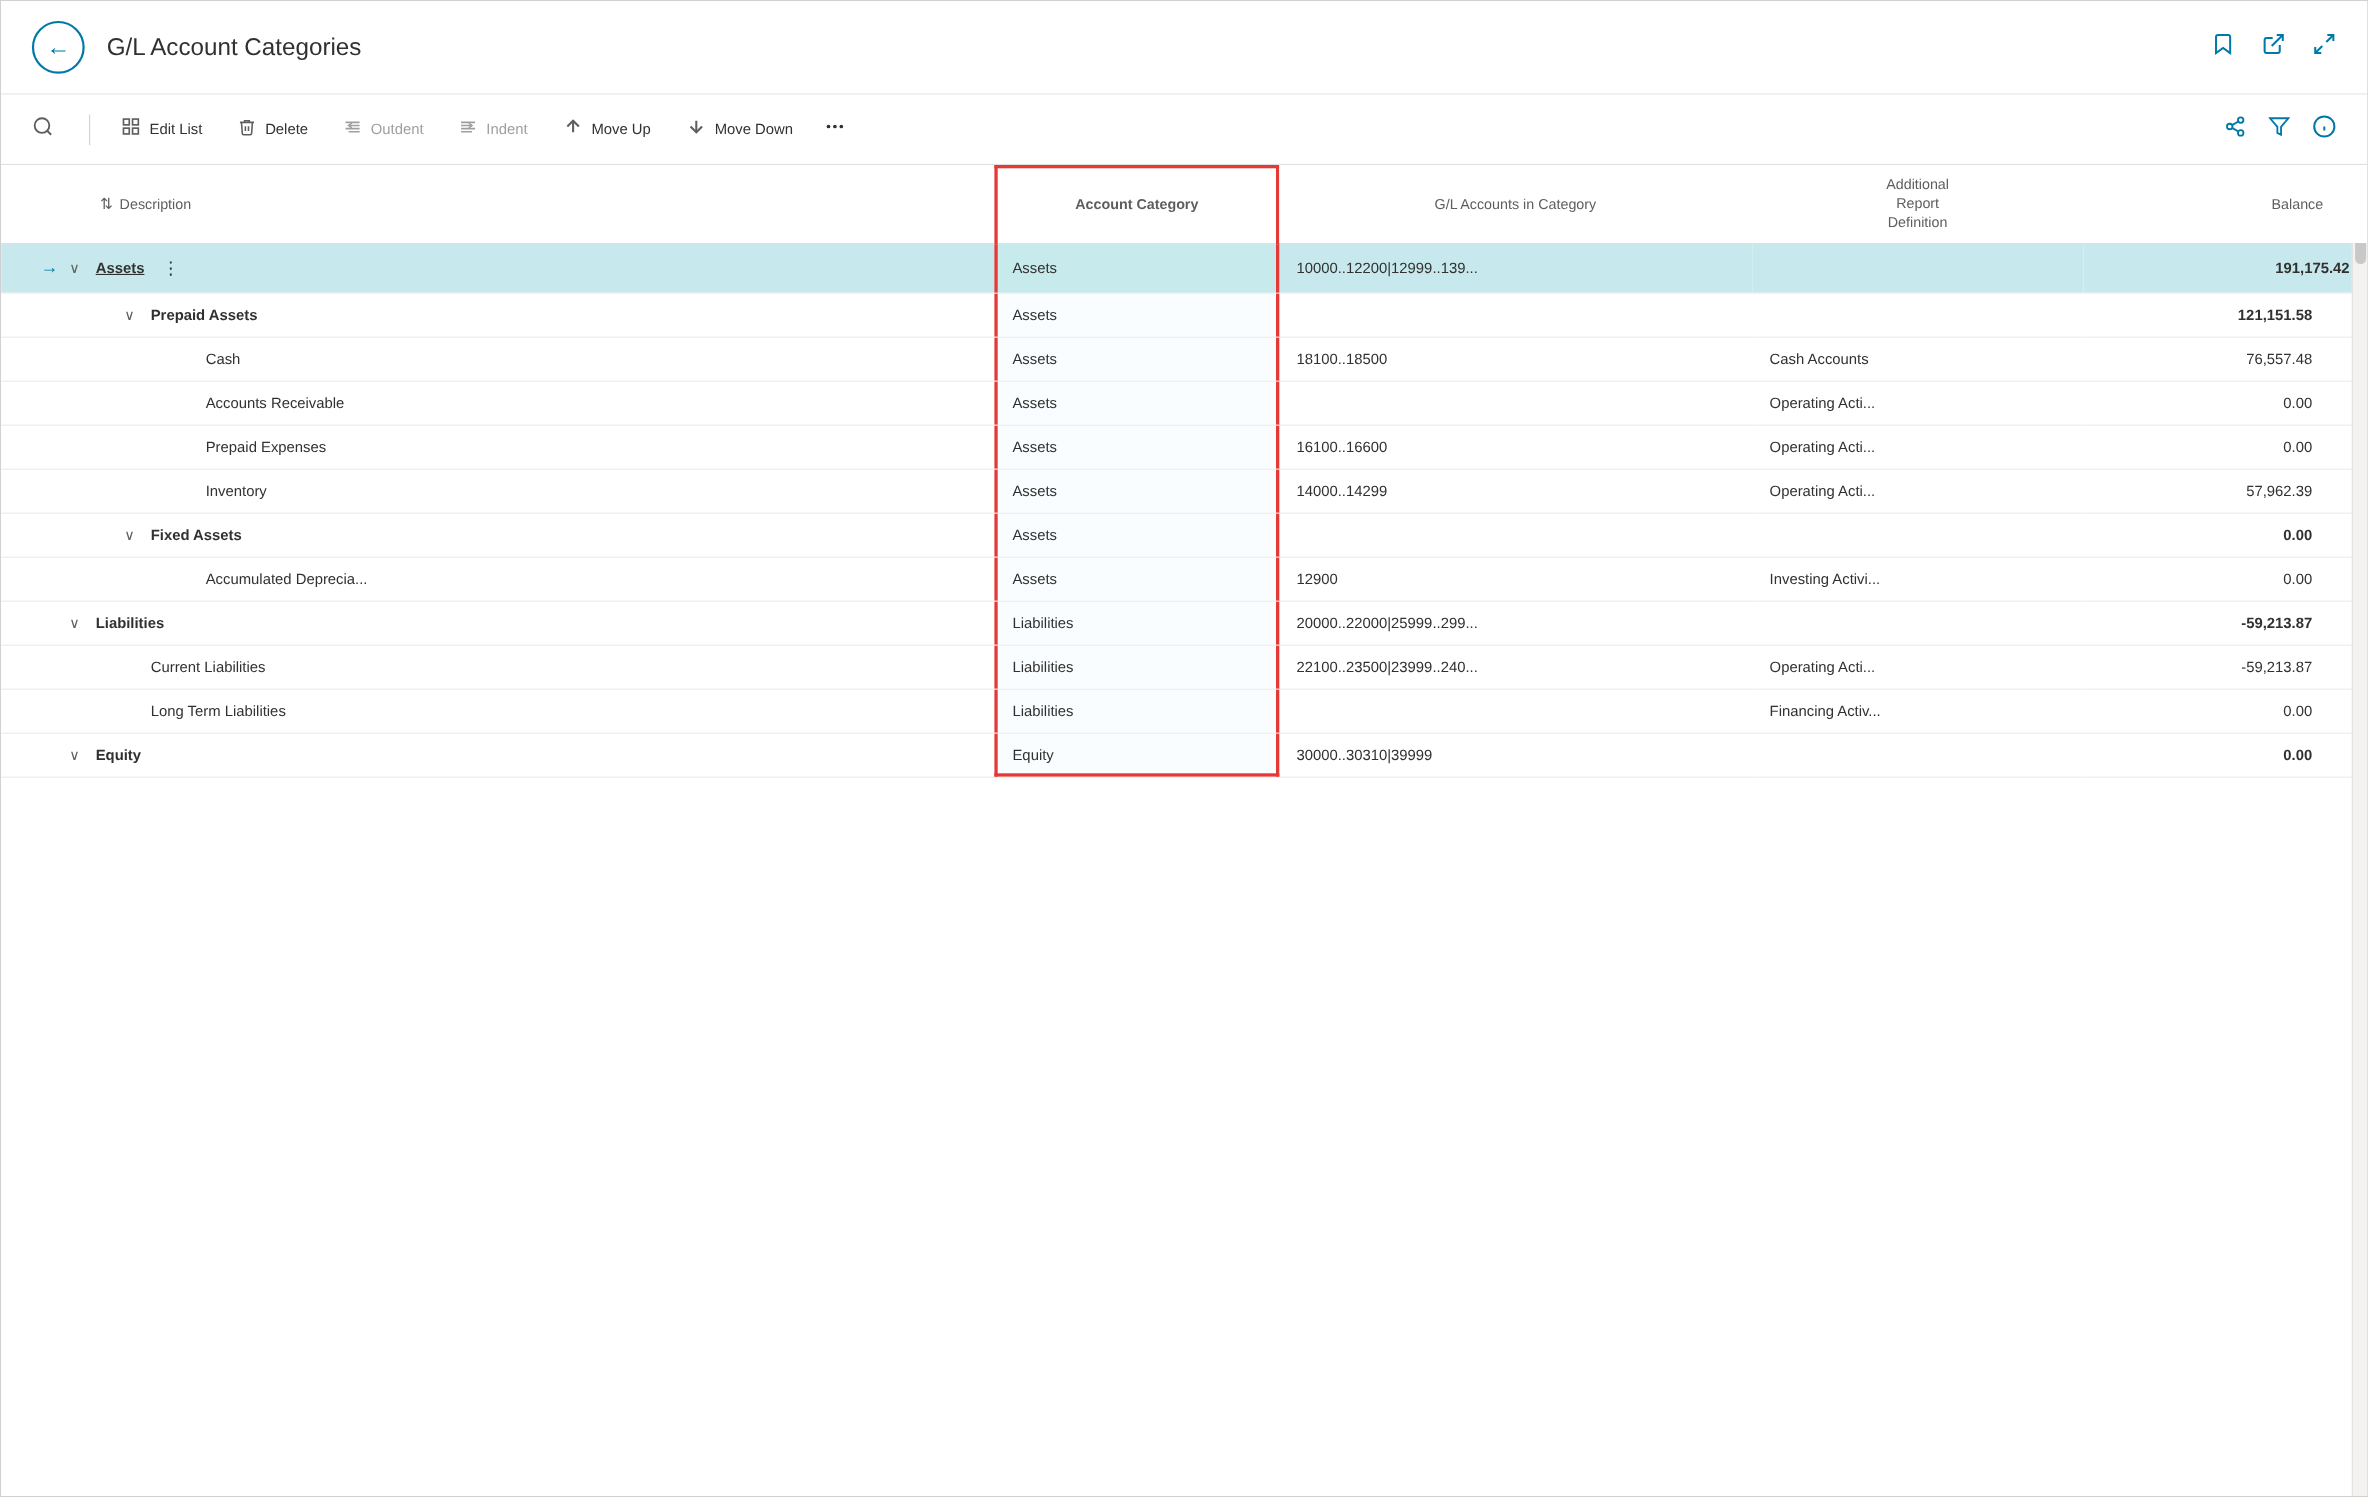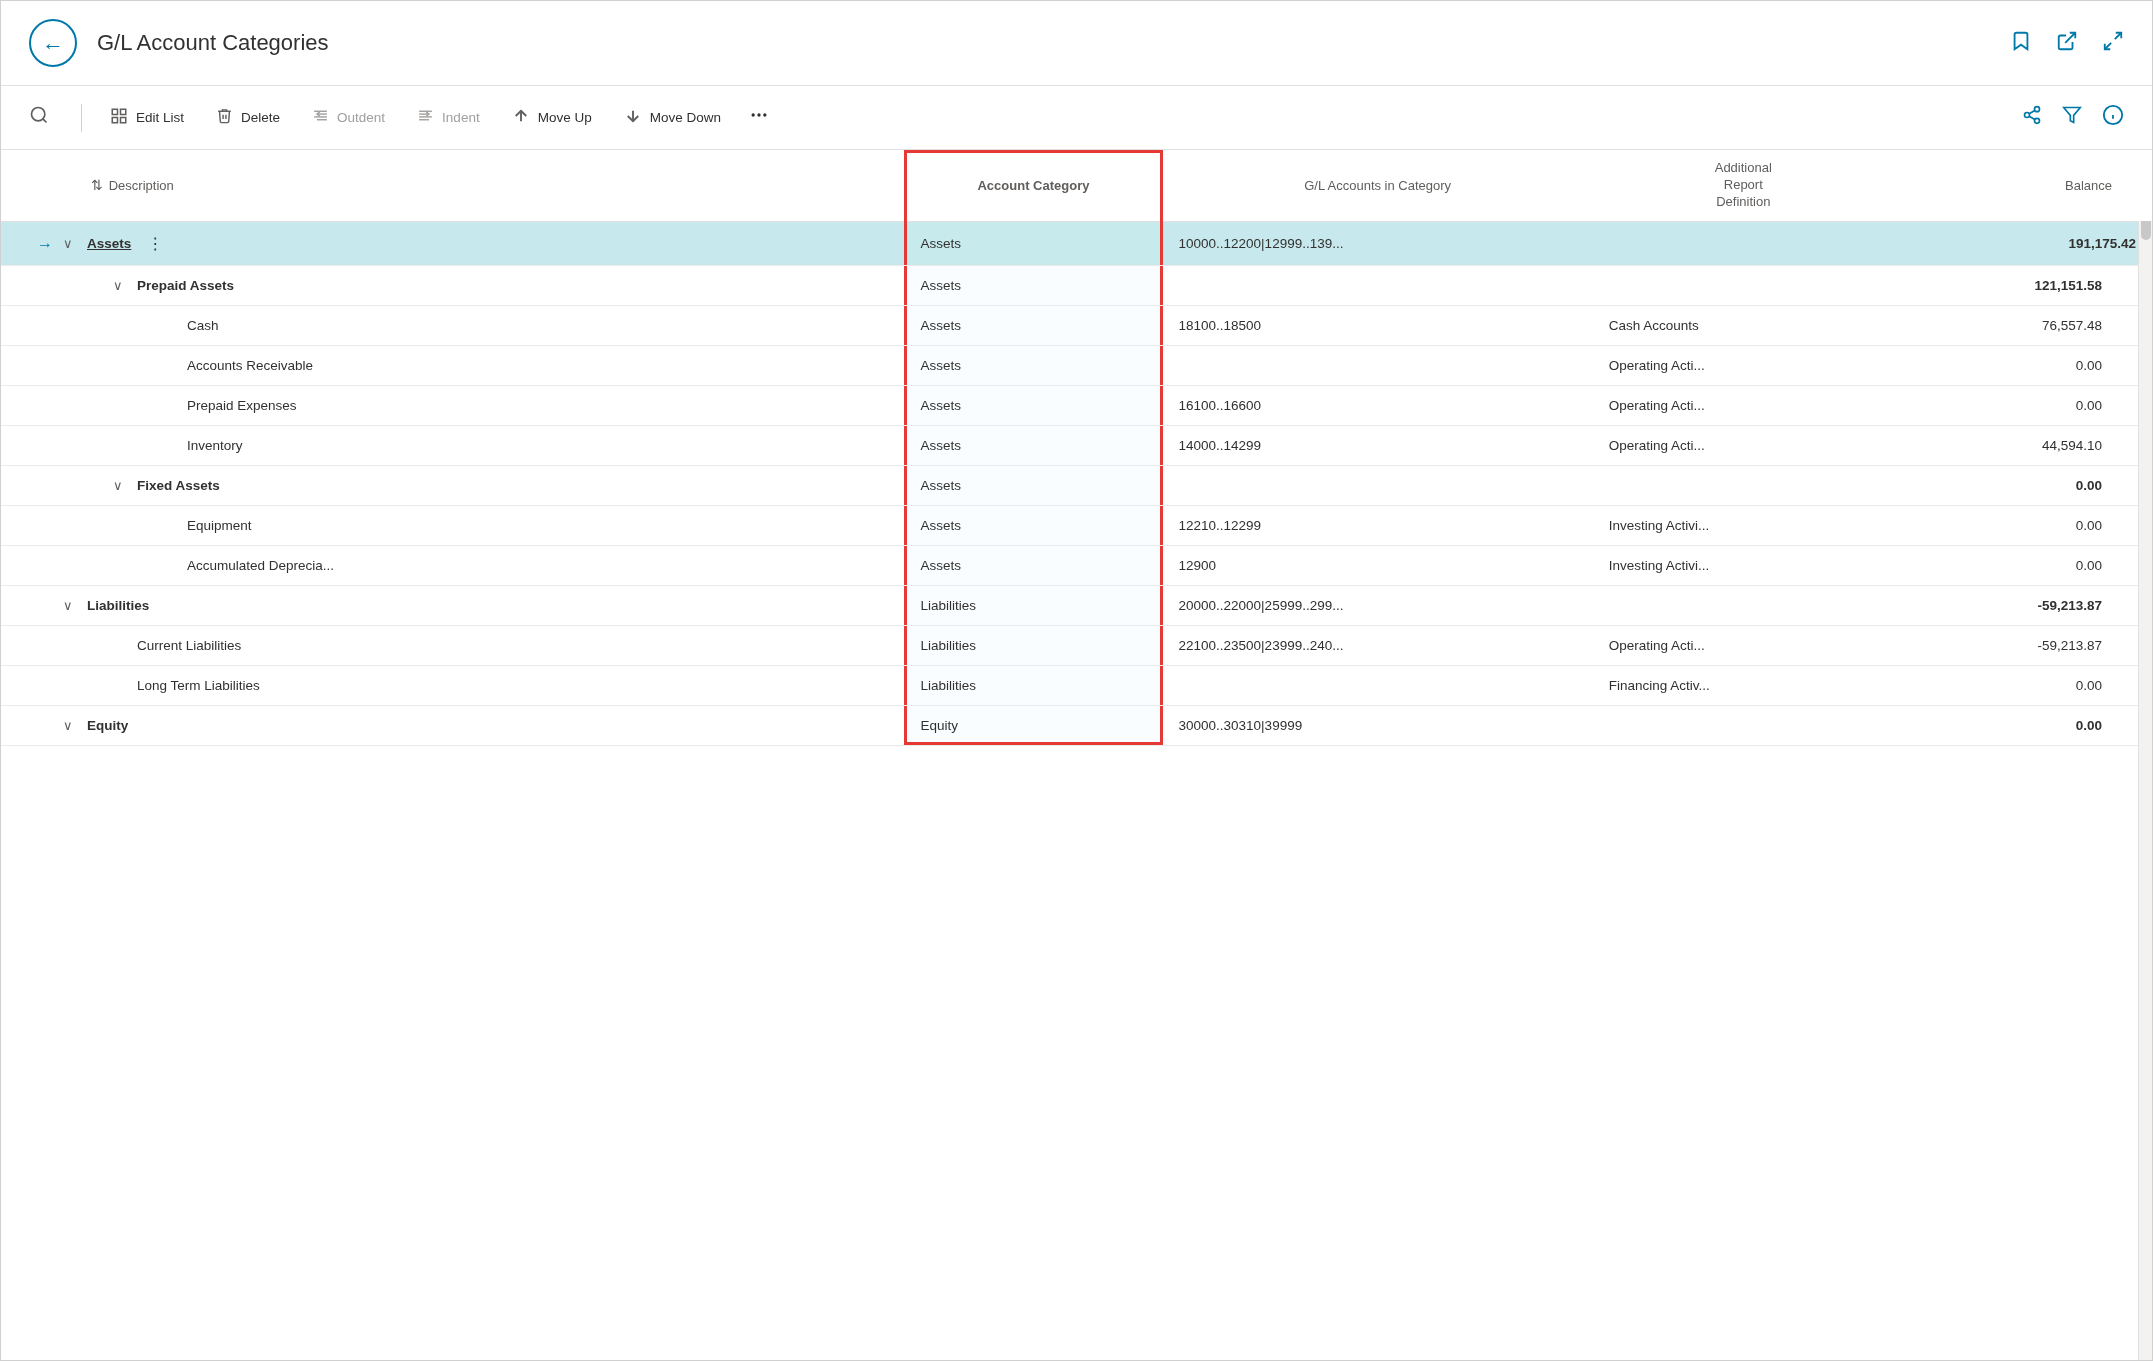--- a/index.html
+++ b/index.html
@@ -415,47 +415,34 @@
               <td>
                 <div class="desc-cell" style="padding-left: 120px;">
                   <span style="min-width: 20px;"></span>
                   <span style="color: rgb(96, 94, 92); font-size: 13px; min-width: 18px;"></span>
                   <span>Inventory</span>
                 </div>
               </td>
               <td style="position: relative; background: rgba(240, 248, 255, 0.3);">Assets<div style="position: absolute; inset: 0px; border-left: 3px solid rgb(229, 57, 53); border-right: 3px solid rgb(229, 57, 53); pointer-events: none;"></div></td>
               <td>14000..14299</td>
               <td>Operating Acti...</td>
-              <td style="text-align: right; padding-right: 50px;">44,594.10</td>
+              <td style="text-align: right; padding-right: 50px;">57,962.39</td>
             </tr>
             <tr>
               <td>
                 <div class="desc-cell" style="padding-left: 70px;">
                   <span style="min-width: 20px;"></span>
                   <span style="color: rgb(96, 94, 92); font-size: 13px; min-width: 18px;">∨</span>
                   <span style="font-weight: 700;">Fixed Assets</span>
                 </div>
               </td>
               <td style="position: relative; background: rgba(240, 248, 255, 0.3);">Assets<div style="position: absolute; inset: 0px; border-left: 3px solid rgb(229, 57, 53); border-right: 3px solid rgb(229, 57, 53); pointer-events: none;"></div></td>
               <td></td>
               <td></td>
               <td style="text-align: right; padding-right: 50px; font-weight: 700;">0.00</td>
-            </tr>
-            <tr>
-              <td>
-                <div class="desc-cell" style="padding-left: 120px;">
-                  <span style="min-width: 20px;"></span>
-                  <span style="color: rgb(96, 94, 92); font-size: 13px; min-width: 18px;"></span>
-                  <span>Equipment</span>
-                </div>
-              </td>
-              <td style="position: relative; background: rgba(240, 248, 255, 0.3);">Assets<div style="position: absolute; inset: 0px; border-left: 3px solid rgb(229, 57, 53); border-right: 3px solid rgb(229, 57, 53); pointer-events: none;"></div></td>
-              <td>12210..12299</td>
-              <td>Investing Activi...</td>
-              <td style="text-align: right; padding-right: 50px;">0.00</td>
             </tr>
             <tr>
               <td>
                 <div class="desc-cell" style="padding-left: 120px;">
                   <span style="min-width: 20px;"></span>
                   <span style="color: rgb(96, 94, 92); font-size: 13px; min-width: 18px;"></span>
                   <span>Accumulated Deprecia...</span>
                 </div>
               </td>
               <td style="position: relative; background: rgba(240, 248, 255, 0.3);">Assets<div style="position: absolute; inset: 0px; border-left: 3px solid rgb(229, 57, 53); border-right: 3px solid rgb(229, 57, 53); pointer-events: none;"></div></td>

